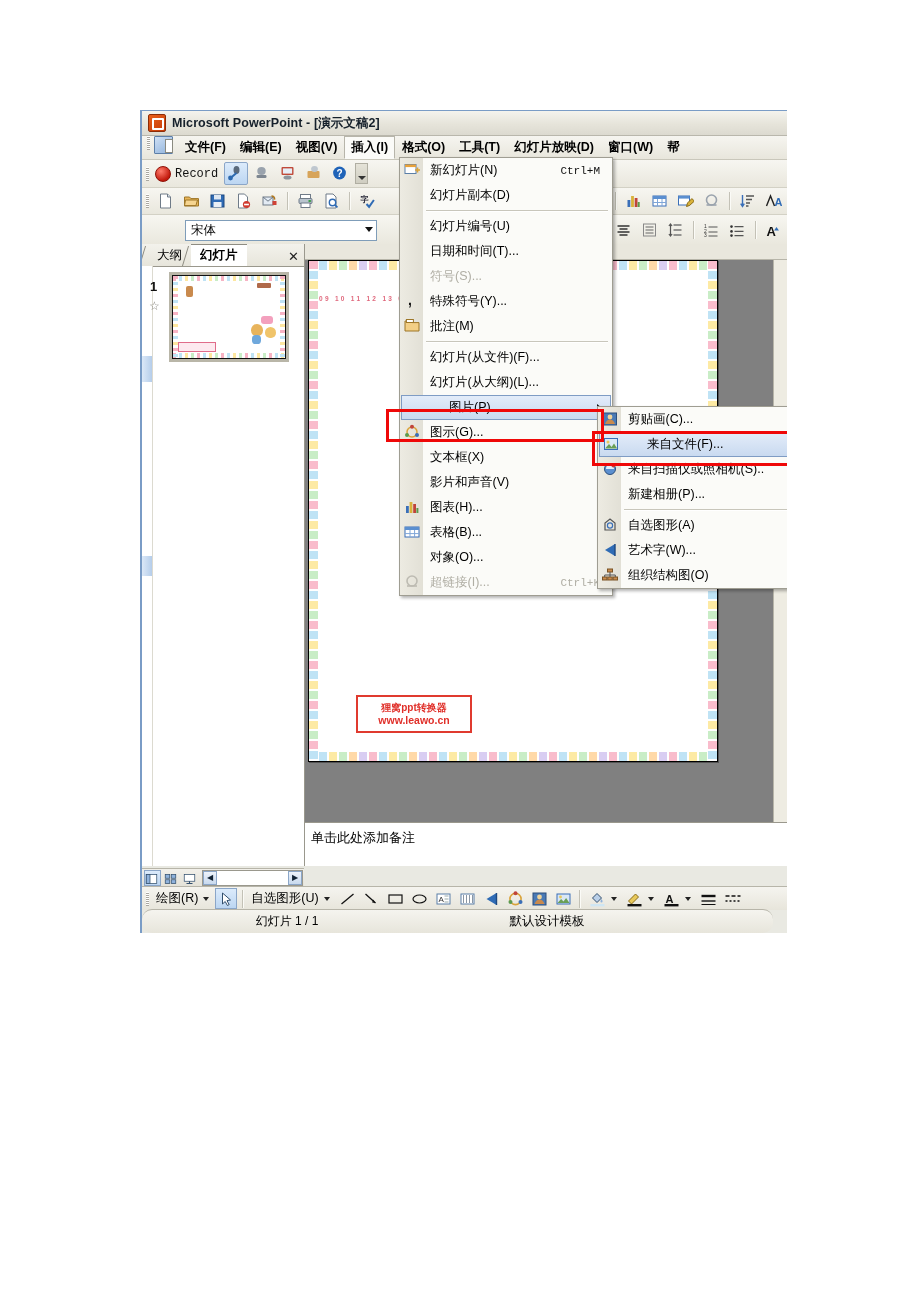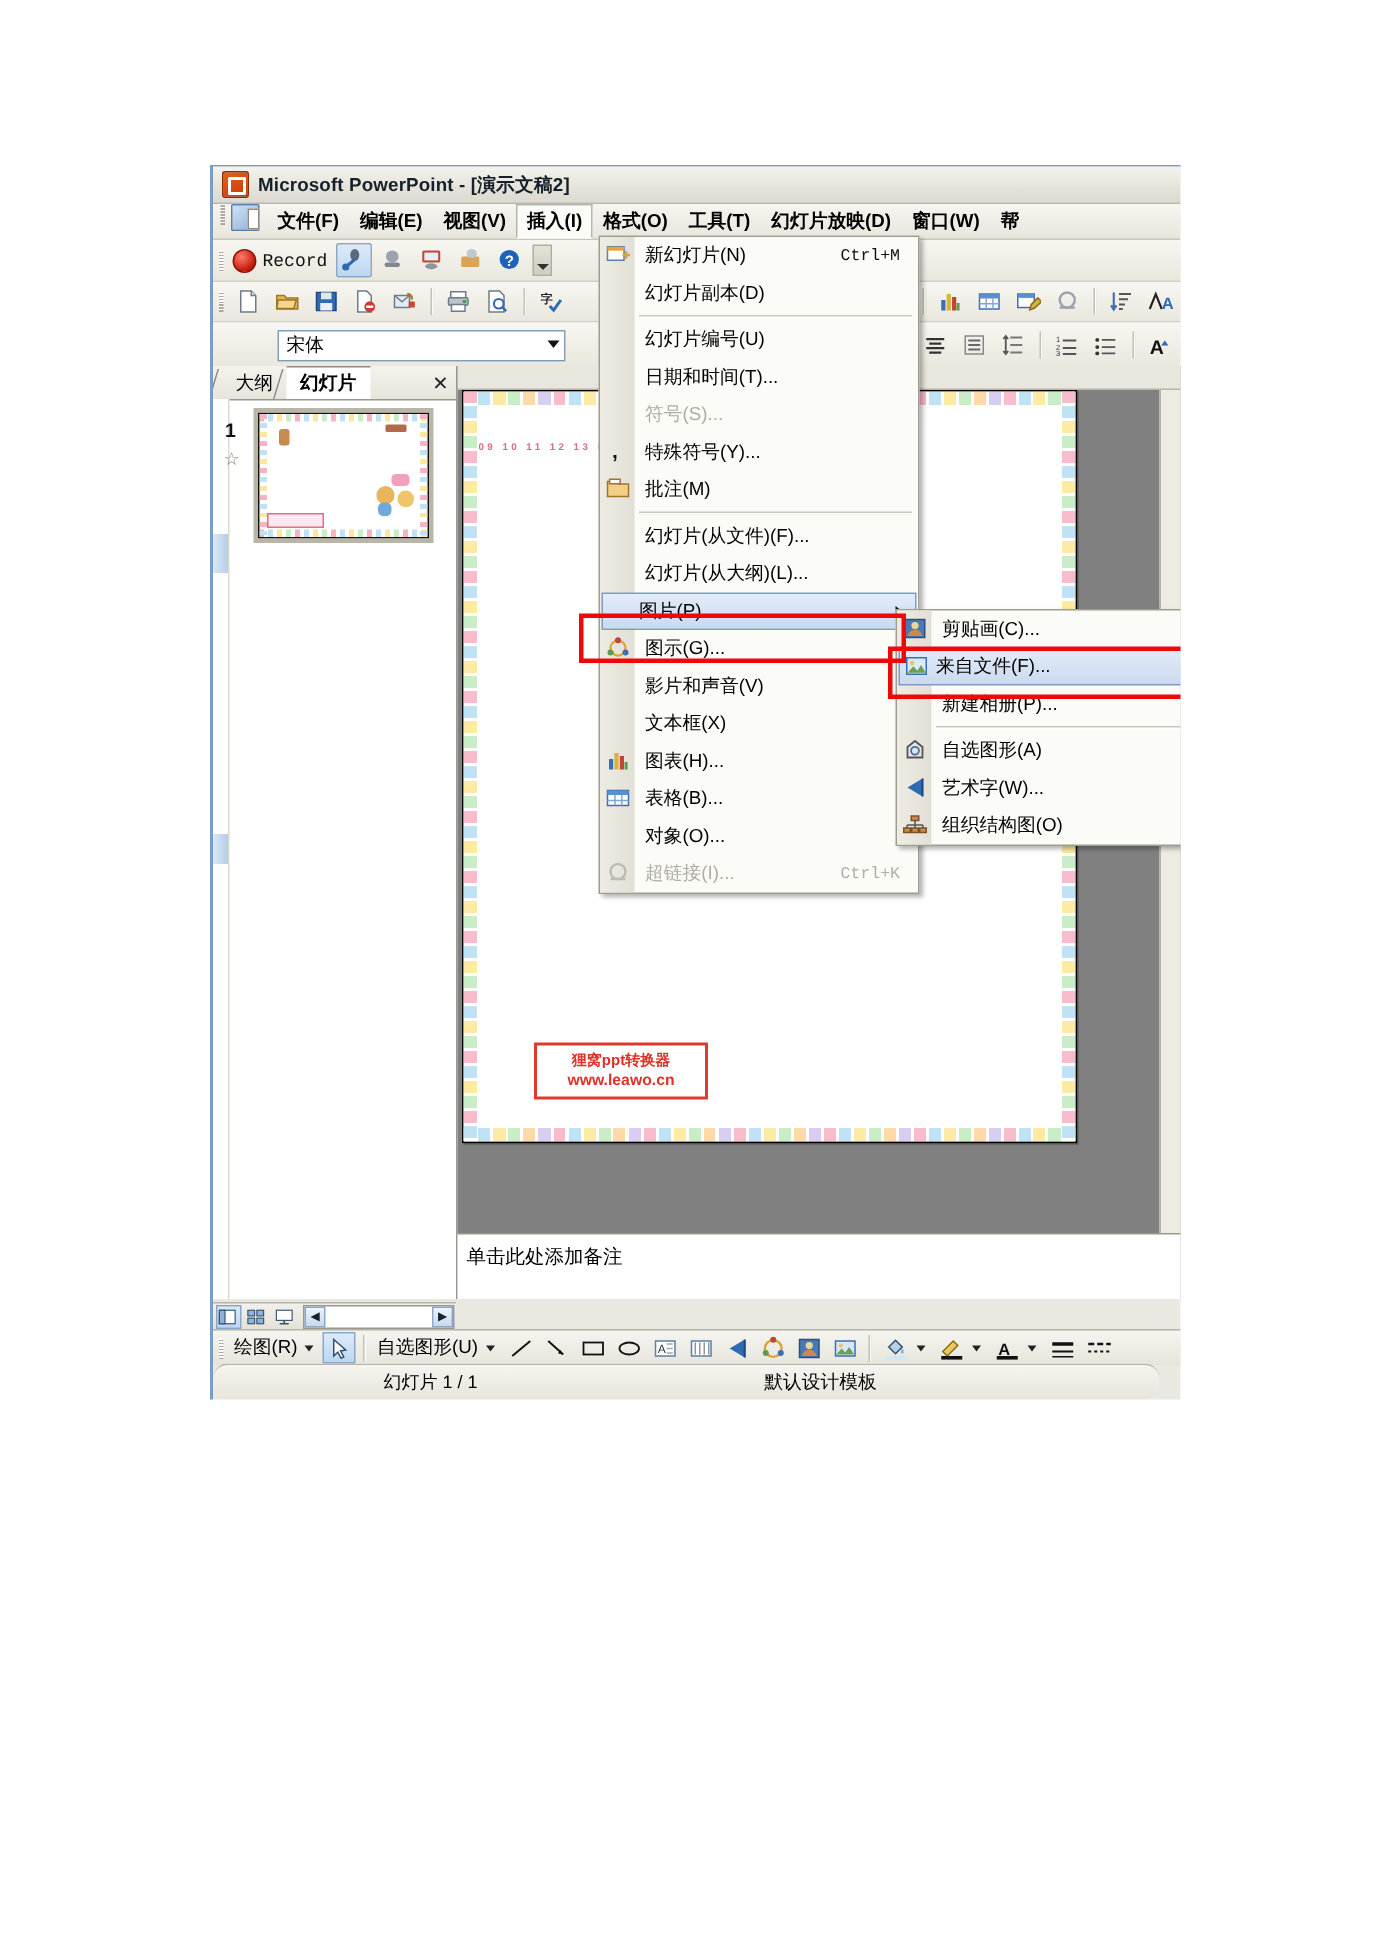--- a/index.html
+++ b/index.html
@@ -138,21 +138,21 @@
   .menu .gutter{position:absolute;left:0;top:0;bottom:0;width:23px;background:linear-gradient(to right,#edebe2,#e2e0d6);}
   .mrow{position:relative;height:25px;display:flex;align-items:center;padding-left:30px;font-size:12.5px;color:#000;
         white-space:nowrap;z-index:2;}
   .mrow .acc{position:absolute;right:12px;font-family:"Liberation Mono","DejaVu Sans Mono",monospace;font-size:11px;color:#111;}
   .mrow .sub{position:absolute;right:8px;border-top:4px solid transparent;border-bottom:4px solid transparent;border-left:5px solid #111;}
   .mrow .ico{position:absolute;left:3px;width:18px;height:17px;border-radius:1px;}
   .mrow.dis{color:#b0aea4;}
   .mrow.dis .acc{color:#b0aea4;}
   .mdiv{height:1px;background:#c8c6bb;margin:2px 4px 2px 26px;border-bottom:1px solid #fff;z-index:2;position:relative;}
   .mrow.hi{background:linear-gradient(to bottom,#e3ecf9,#c9daf0);border:1px solid #7f9cc4;
-           padding-left:24px;height:23px;margin:0 1px;}
+           padding-left:47px;height:23px;margin:0 1px;}
 
   .redbox{position:absolute;border:3px solid #ef0808;z-index:95;pointer-events:none;}
 </style>
 </head>
 <body>
 
 <div id="app">
 
   <div class="titlebar">
     <div class="tb-icon"></div>
@@ -636,26 +636,26 @@
             <circle cx="9" cy="8" r="5" fill="none" stroke="#d9a33a" stroke-width="1.5"></circle>
             <circle cx="9" cy="2.8" r="2" fill="#c0443a"></circle>
             <circle cx="14" cy="11" r="2" fill="#3a6fb8"></circle>
             <circle cx="4" cy="11" r="2" fill="#5c9a4e"></circle>
           </svg>
       </span>
       <span>图示(G)...</span>
     </div>
 
     <div class="mrow">
+      <span>文本框(X)</span>
+      <span class="sub"></span>
+    </div>
+
+    <div class="mrow">
       <span>影片和声音(V)</span>
-      <span class="sub"></span>
-    </div>
-
-    <div class="mrow">
-      <span>文本框(X)</span>
       <span class="sub"></span>
     </div>
 
     <div class="mrow">
       <span class="ico" style="top:4px;">
         <svg width="18" height="16" viewBox="0 0 18 16">
             <rect x="3" y="7" width="2.8" height="7" fill="#3a6fb8"></rect>
             <rect x="6.6" y="3" width="2.8" height="11" fill="#d9b23a"></rect>
             <rect x="10.2" y="5" width="2.8" height="9" fill="#c0443a"></rect>
             <rect x="13.4" y="9" width="2" height="5" fill="#5c9a4e"></rect>
@@ -709,20 +709,30 @@
       <span class="ico" style="top:3px;left:2px;">
         <svg width="18" height="16" viewBox="0 0 18 16">
             <rect x="2.5" y="2.5" width="13" height="11" fill="#dbeaf7" stroke="#3a6fb8"></rect>
             <circle cx="6" cy="6" r="1.5" fill="#e8c95a"></circle>
             <path d="M3 12.5l4-4.4 2.6 3L12 7.4l3.2 5.1z" fill="#6a9f57"></path>
           </svg>
       </span>
       <span>来自文件(F)...</span>
     </div>
 
+    <div class="mrow">
+      <span class="ico" style="top:4px;">
+        <svg width="18" height="16" viewBox="0 0 18 16">
+            <circle cx="9" cy="8" r="5.5" fill="#5b8fd0" stroke="#2c4f7c"></circle>
+            <path d="M5 8a4 4 0 0 1 8 0" fill="#e2eefa"></path>
+            <circle cx="12.4" cy="4.6" r="2" fill="#c0443a"></circle>
+          </svg>
+      </span>
+      <span>来自扫描仪或照相机(S)..</span>
+    </div>
 
     <div class="mrow">
       <span>新建相册(P)...</span>
     </div>
 
     <div class="mdiv"></div>
 
     <div class="mrow">
       <span class="ico" style="top:4px;">
         <svg width="18" height="16" viewBox="0 0 18 16">

